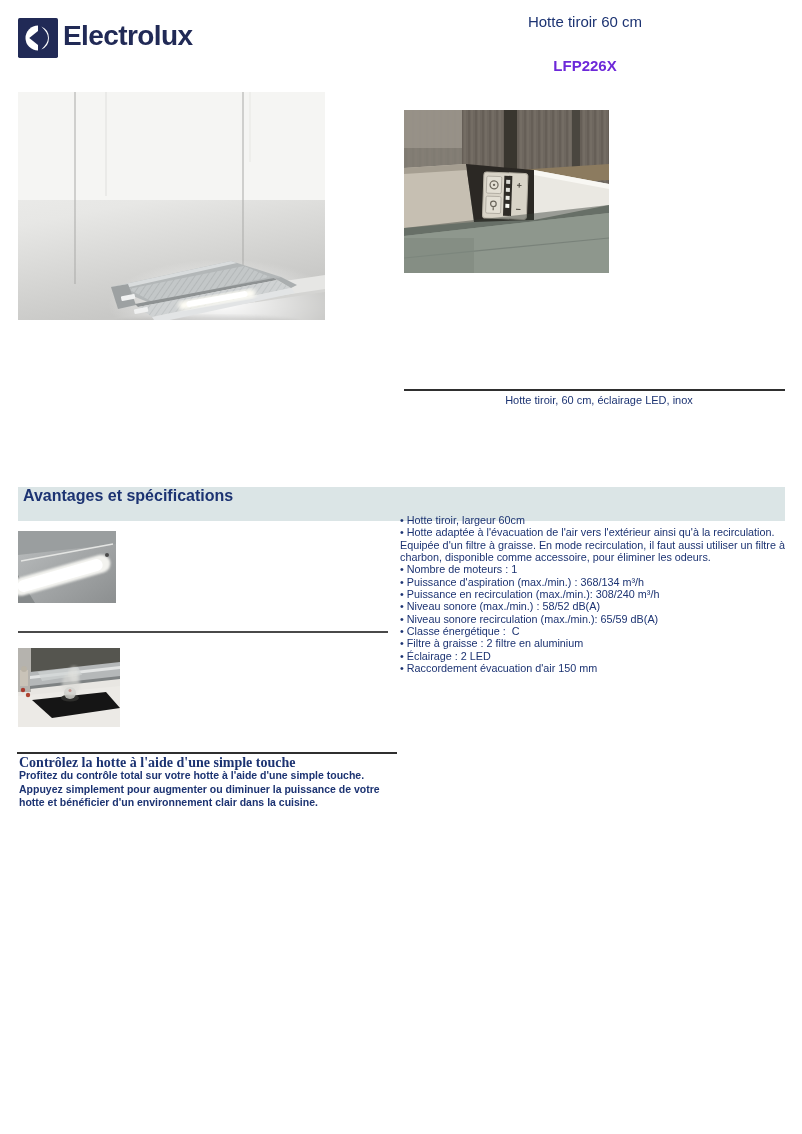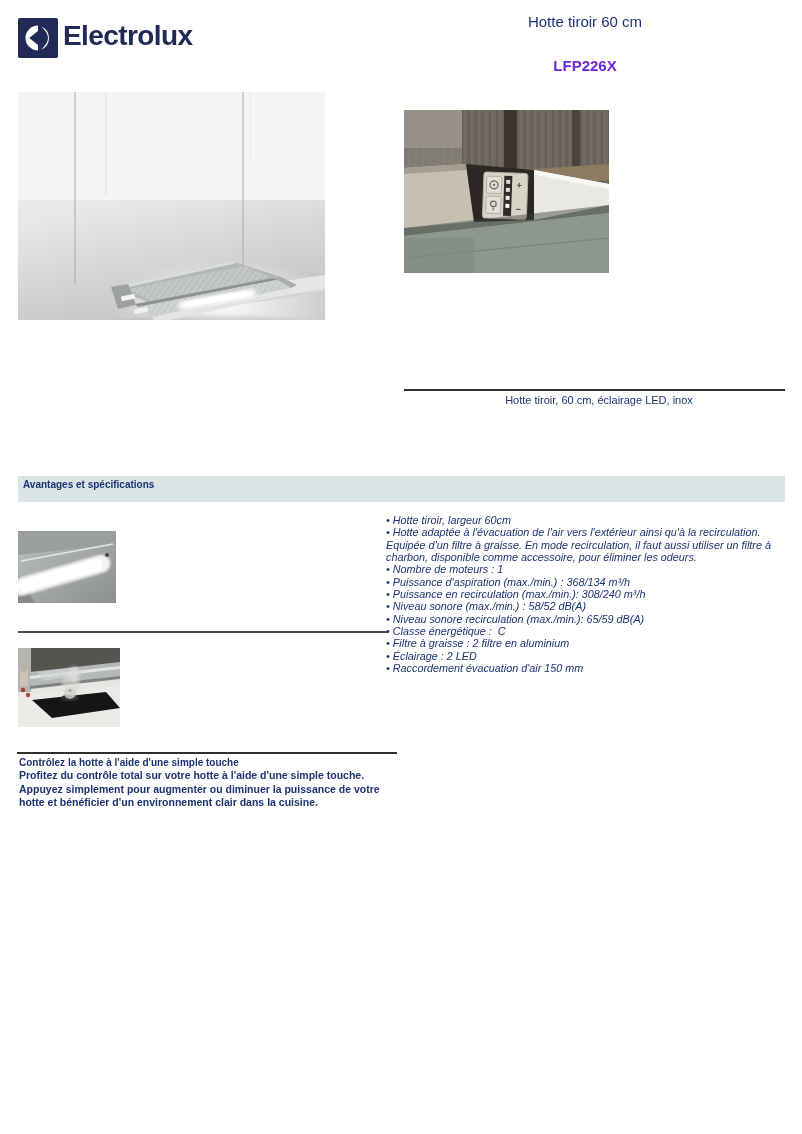--- a/index.html
+++ b/index.html
@@ -24,30 +24,30 @@
 
   
   .rule{height:1.5px;background:#2f2f2f;}
   .right-rule{left:404px;top:389px;width:381px;}
   .left-rule-1{left:18px;top:631px;width:370px;background:#4a4a4a;}
   .left-rule-2{left:17px;top:752px;width:380px;}
 
   .caption{left:404px;top:394px;width:390px;font-size:11px;color:#1c3372;text-align:center;}
 
   .section-bar{
-    left:18px;top:476px;width:767px;height:26px;background:#dbe5e6;
-    font-size:10px;font-weight:bold;color:#1c3372;line-height:18px;padding-left:5px;
+    left:18px;top:487px;width:767px;height:34px;background:#dbe5e6;
+    font-size:16px;font-weight:bold;color:#1c3372;line-height:18px;padding-left:5px;
     box-sizing:border-box;
   }
 
-  .specs{left:386px;top:514px;width:393px;font-size:10.8px;line-height:12.35px;color:#1c3372;font-style:italic;}
+  .specs{left:400px;top:514px;width:393px;font-size:10.8px;line-height:12.35px;color:#1c3372;}
   .spec-item{white-space:pre-wrap;}
 
   .feature{left:19px;top:756px;width:380px;color:#1c3372;}
-  .feature-heading{font-size:10px;font-weight:bold;line-height:13.4px;}
+  .feature-heading{font-size:14px;font-weight:bold;line-height:13.4px;font-family:Liberation Serif, serif;}
   .feature-body{font-size:10.5px;line-height:13.4px;font-weight:bold;}
 
   svg{display:block;}
   .kp{font-family:"Liberation Sans",sans-serif;font-size:9px;fill:#4a463e;font-weight:bold;}
 </style>
 </head>
 <body>
 
 <div class="abs logo-box">
   <svg width="40" height="40" viewBox="0 0 48 48">

